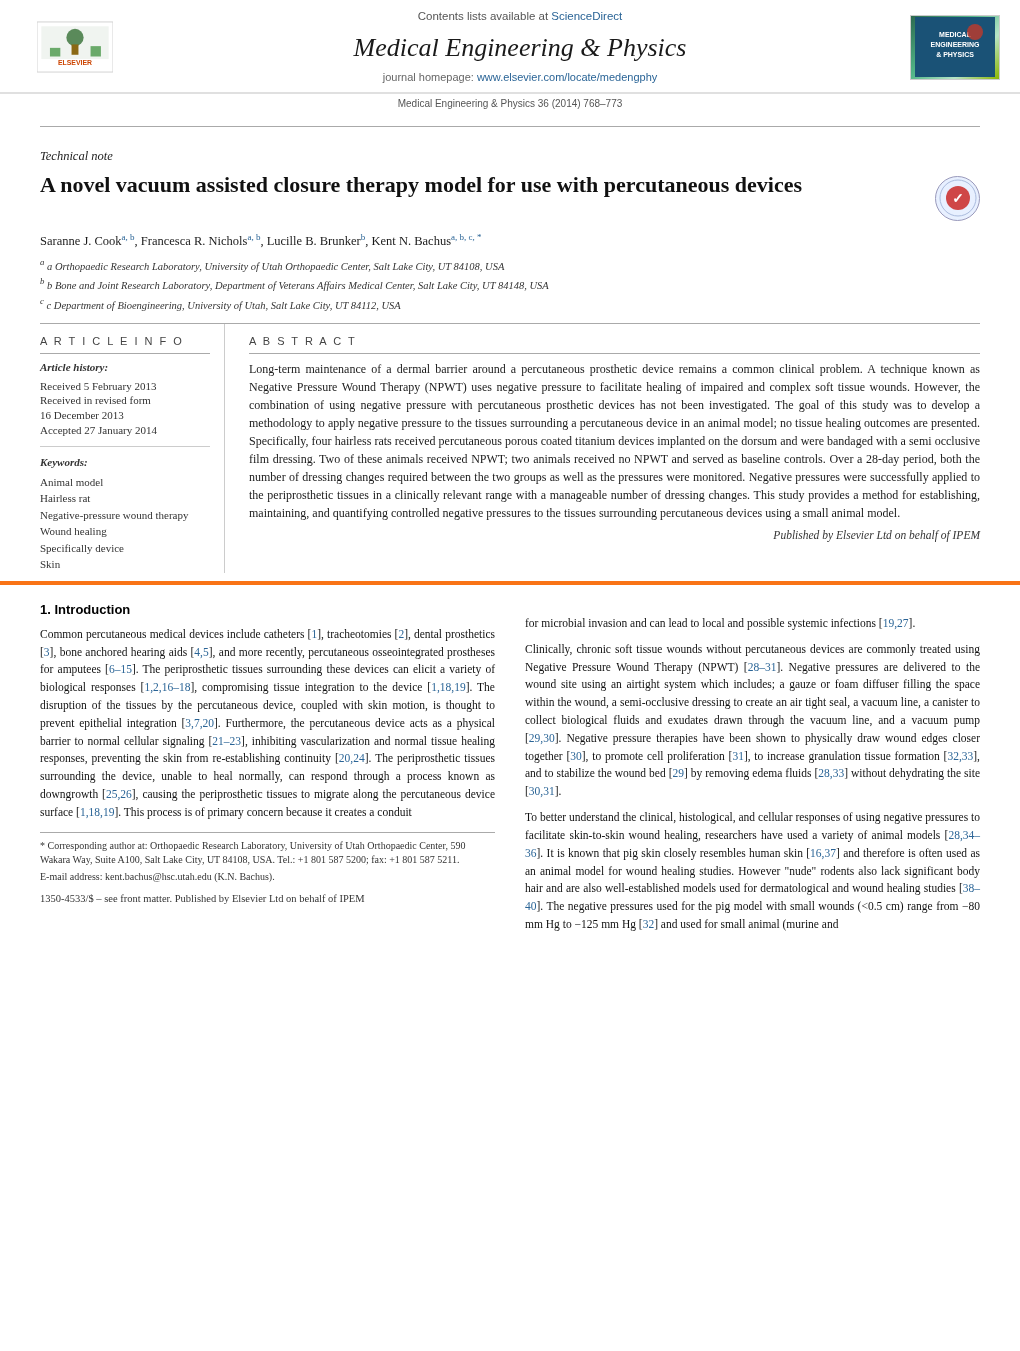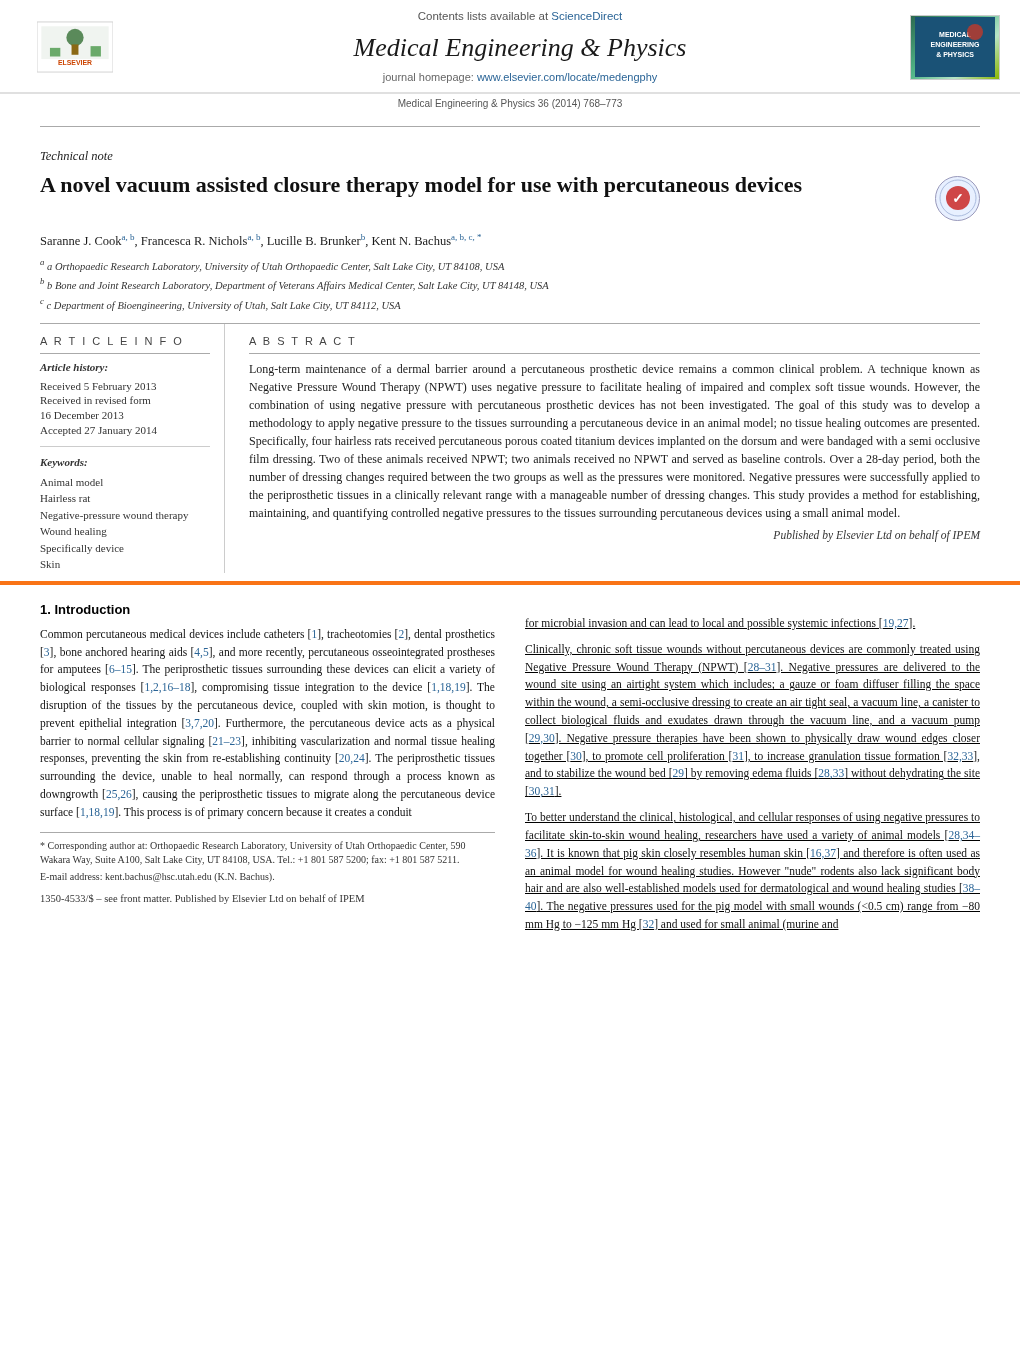--- a/index.html
+++ b/index.html
@@ -199,21 +199,21 @@
     .main-body {
       padding: 10px 40px 20px 40px;
       border-top: 4px solid #f97316;
       margin-top: 8px;
     }
     .body-two-col {
       display: flex;
       gap: 30px;
     }
     .body-left { flex: 1; }
-    .body-right { flex: 1; text-decoration: underline; }
+    .body-right { flex: 1; }
 
     .section-title {
       font-weight: bold;
       font-size: 13px;
       margin-bottom: 6px;
       margin-top: 6px;
       font-family: Arial, sans-serif;
     }
     .body-text {
       font-size: 11.5px;

